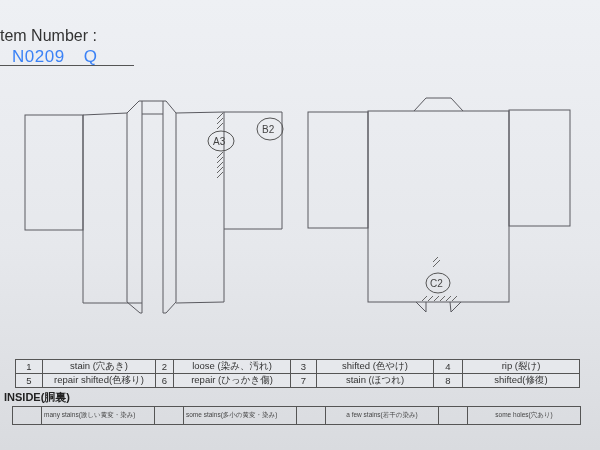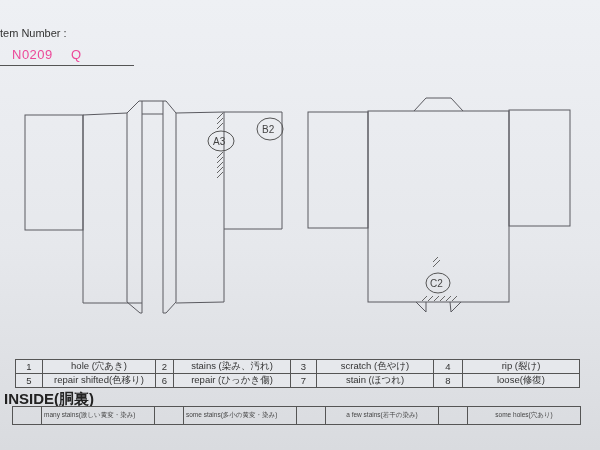--- a/index.html
+++ b/index.html
@@ -4,33 +4,33 @@
 <style>
   html, body { margin: 0; padding: 0; }
   body {
     width: 600px; height: 450px; overflow: hidden;
     background: linear-gradient(180deg, #eef0f4 0%, #e6e8ec 55%, #d9dbdf 100%);
     font-family: "Liberation Sans", sans-serif;
     color: #2a2a2e;
     position: relative;
   }
   .abs { position: absolute; }
-  .item-label { left: 0; top: 27px; font-size: 11px; color: #333; }
-  .item-value { left: 12px; top: 47px; font-size: 13px; color: #ec4899; letter-spacing: 0.5px; word-spacing: 14px; }
+  .item-label { left: 0; top: 27px; font-size: 16px; color: #333; }
+  .item-value { left: 12px; top: 47px; font-size: 17px; color: #3b82f6; letter-spacing: 0.5px; word-spacing: 14px; }
   .item-underline { left: 0; top: 65px; width: 134px; height: 0; border-top: 1px solid #555; }
   svg.diagram { position: absolute; left: 0; top: 0; }
   table.legend {
     position: absolute; left: 15px; top: 359px;
     border-collapse: collapse; font-size: 9.5px; color: #333;
   }
   table.legend td {
     border: 1px solid #555; height: 13px; padding: 0; text-align: center;
     background: rgba(238,240,244,0.5);
   }
-  .inside-title { left: 4px; top: 390px; font-size: 15px; font-weight: bold; color: #222; }
+  .inside-title { left: 4px; top: 390px; font-size: 11px; font-weight: bold; color: #222; }
   table.inside {
     position: absolute; left: 12px; top: 406px;
     border-collapse: collapse; font-size: 6.5px; color: #444;
   }
   table.inside td {
     border: 1px solid #555; height: 17px; padding: 0 2px; text-align: left;
   }
   table.inside td.c { text-align: center; }
 </style>
 </head>
@@ -97,37 +97,37 @@
     </g>
     <ellipse cx="438" cy="283" rx="12" ry="10" stroke="#555"></ellipse>
     <text x="430" y="287" font-size="10" fill="#444" stroke="none" font-family="Liberation Sans, sans-serif">C2</text>
   </g>
 </svg>
 
 <table class="legend">
   <tbody>
       <tr>
     <td style="width:26px">1</td>
-    <td style="width:112px">hole (穴あき)</td>
+    <td style="width:112px">stain (穴あき)</td>
     <td style="width:17px">2</td>
-    <td style="width:116px">stains (染み、汚れ)</td>
+    <td style="width:116px">loose (染み、汚れ)</td>
     <td style="width:25px">3</td>
-    <td style="width:116px">scratch (色やけ)</td>
+    <td style="width:116px">shifted (色やけ)</td>
     <td style="width:28px">4</td>
     <td style="width:116px">rip (裂け)</td>
   </tr>
   <tr>
     <td>5</td>
     <td>repair shifted(色移り)</td>
     <td>6</td>
     <td>repair (ひっかき傷)</td>
     <td>7</td>
     <td>stain (ほつれ)</td>
     <td>8</td>
-    <td>loose(修復)</td>
+    <td>shifted(修復)</td>
   </tr>
 </tbody>
   </table>
 
 <div class="abs inside-title">INSIDE(胴裏)</div>
 
 <table class="inside">
   <tbody>
       <tr>
     <td style="width:24px"></td>

